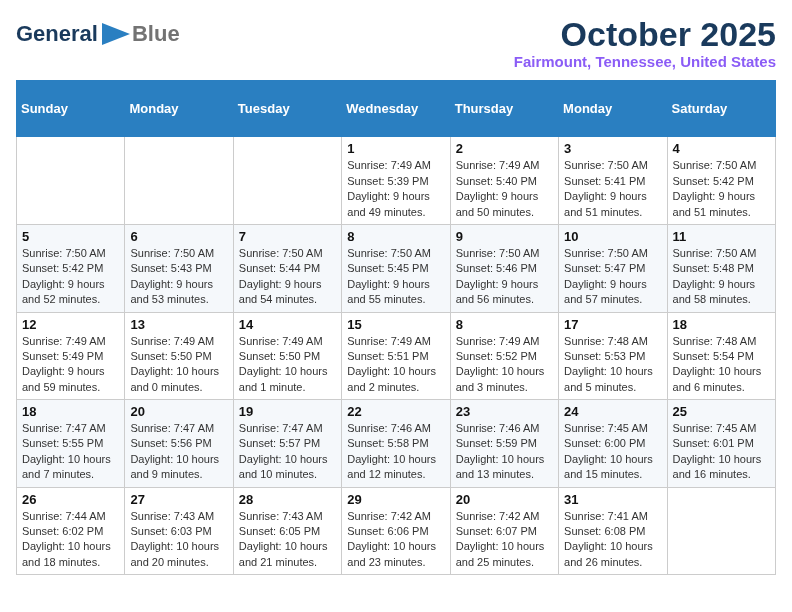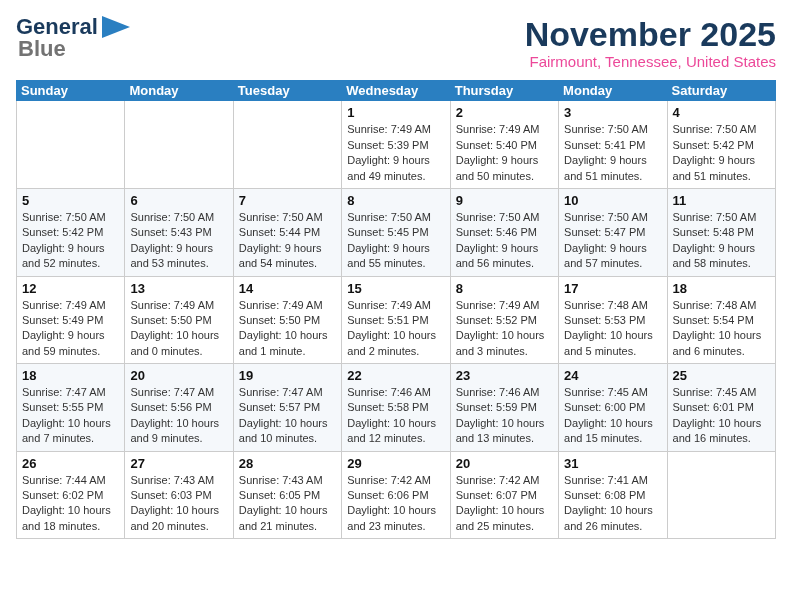--- a/index.html
+++ b/index.html
@@ -11,54 +11,55 @@
       padding: 16px;
     }
     .header-area {
       display: flex;
       justify-content: space-between;
       align-items: flex-start;
       margin-bottom: 10px;
     }
     .logo {
       display: flex;
-      flex-direction: column;
+      flex-direction: row;
       align-items: flex-start;
+      margin-top: 7px;
     }
     .logo-text {
       font-size: 22px;
       font-weight: bold;
       color: #1a3a5c;
       line-height: 1;
     }
     .title-area {
       text-align: right;
     }
     .month-title {
       font-size: 34px;
       font-weight: bold;
       color: #1a3a5c;
       line-height: 1.1;
     }
     .location-title {
       font-size: 15px;
-      color: #ec4899;
-      font-weight: normal;
+      color: #8b5cf6;
+      font-weight: bold;
     }
     .calendar {
       width: 100%;
       border-collapse: collapse;
       border: 1px solid #ccc;
     }
     .calendar th {
       background: #2a7fc1;
       color: #fff;
       font-size: 13px;
       font-weight: bold;
-      padding: 2px 4px;
+      padding: 20px 4px;
       text-align: left;
       border: 1px solid #2a7fc1;
     }
     .calendar td {
       vertical-align: top;
       border: 1px solid #ccc;
       padding: 4px 5px;
       width: 108px;
       min-height: 80px;
       background: #fff;
@@ -93,21 +94,21 @@
       </span>
       <svg width="28" height="22" viewBox="0 0 28 22" style="margin-left:2px;">
         <polygon points="0,0 28,11 0,22" fill="#2a7fc1"></polygon>
       </svg>
     </div>
     <div style="margin-left:2px;">
       <span class="logo-text" style="color:#737373;font-size:22px;">Blue</span>
     </div>
   </div>
   <div class="title-area">
-    <div class="month-title">November 2025</div>
+    <div class="month-title">October 2025</div>
     <div class="location-title">Fairmount, Tennessee, United States</div>
   </div>
 </div>
 
 <table class="calendar">
   <thead>
     <tr>
     <th>Sunday</th>
         <th>Monday</th>
         <th>Tuesday</th>

